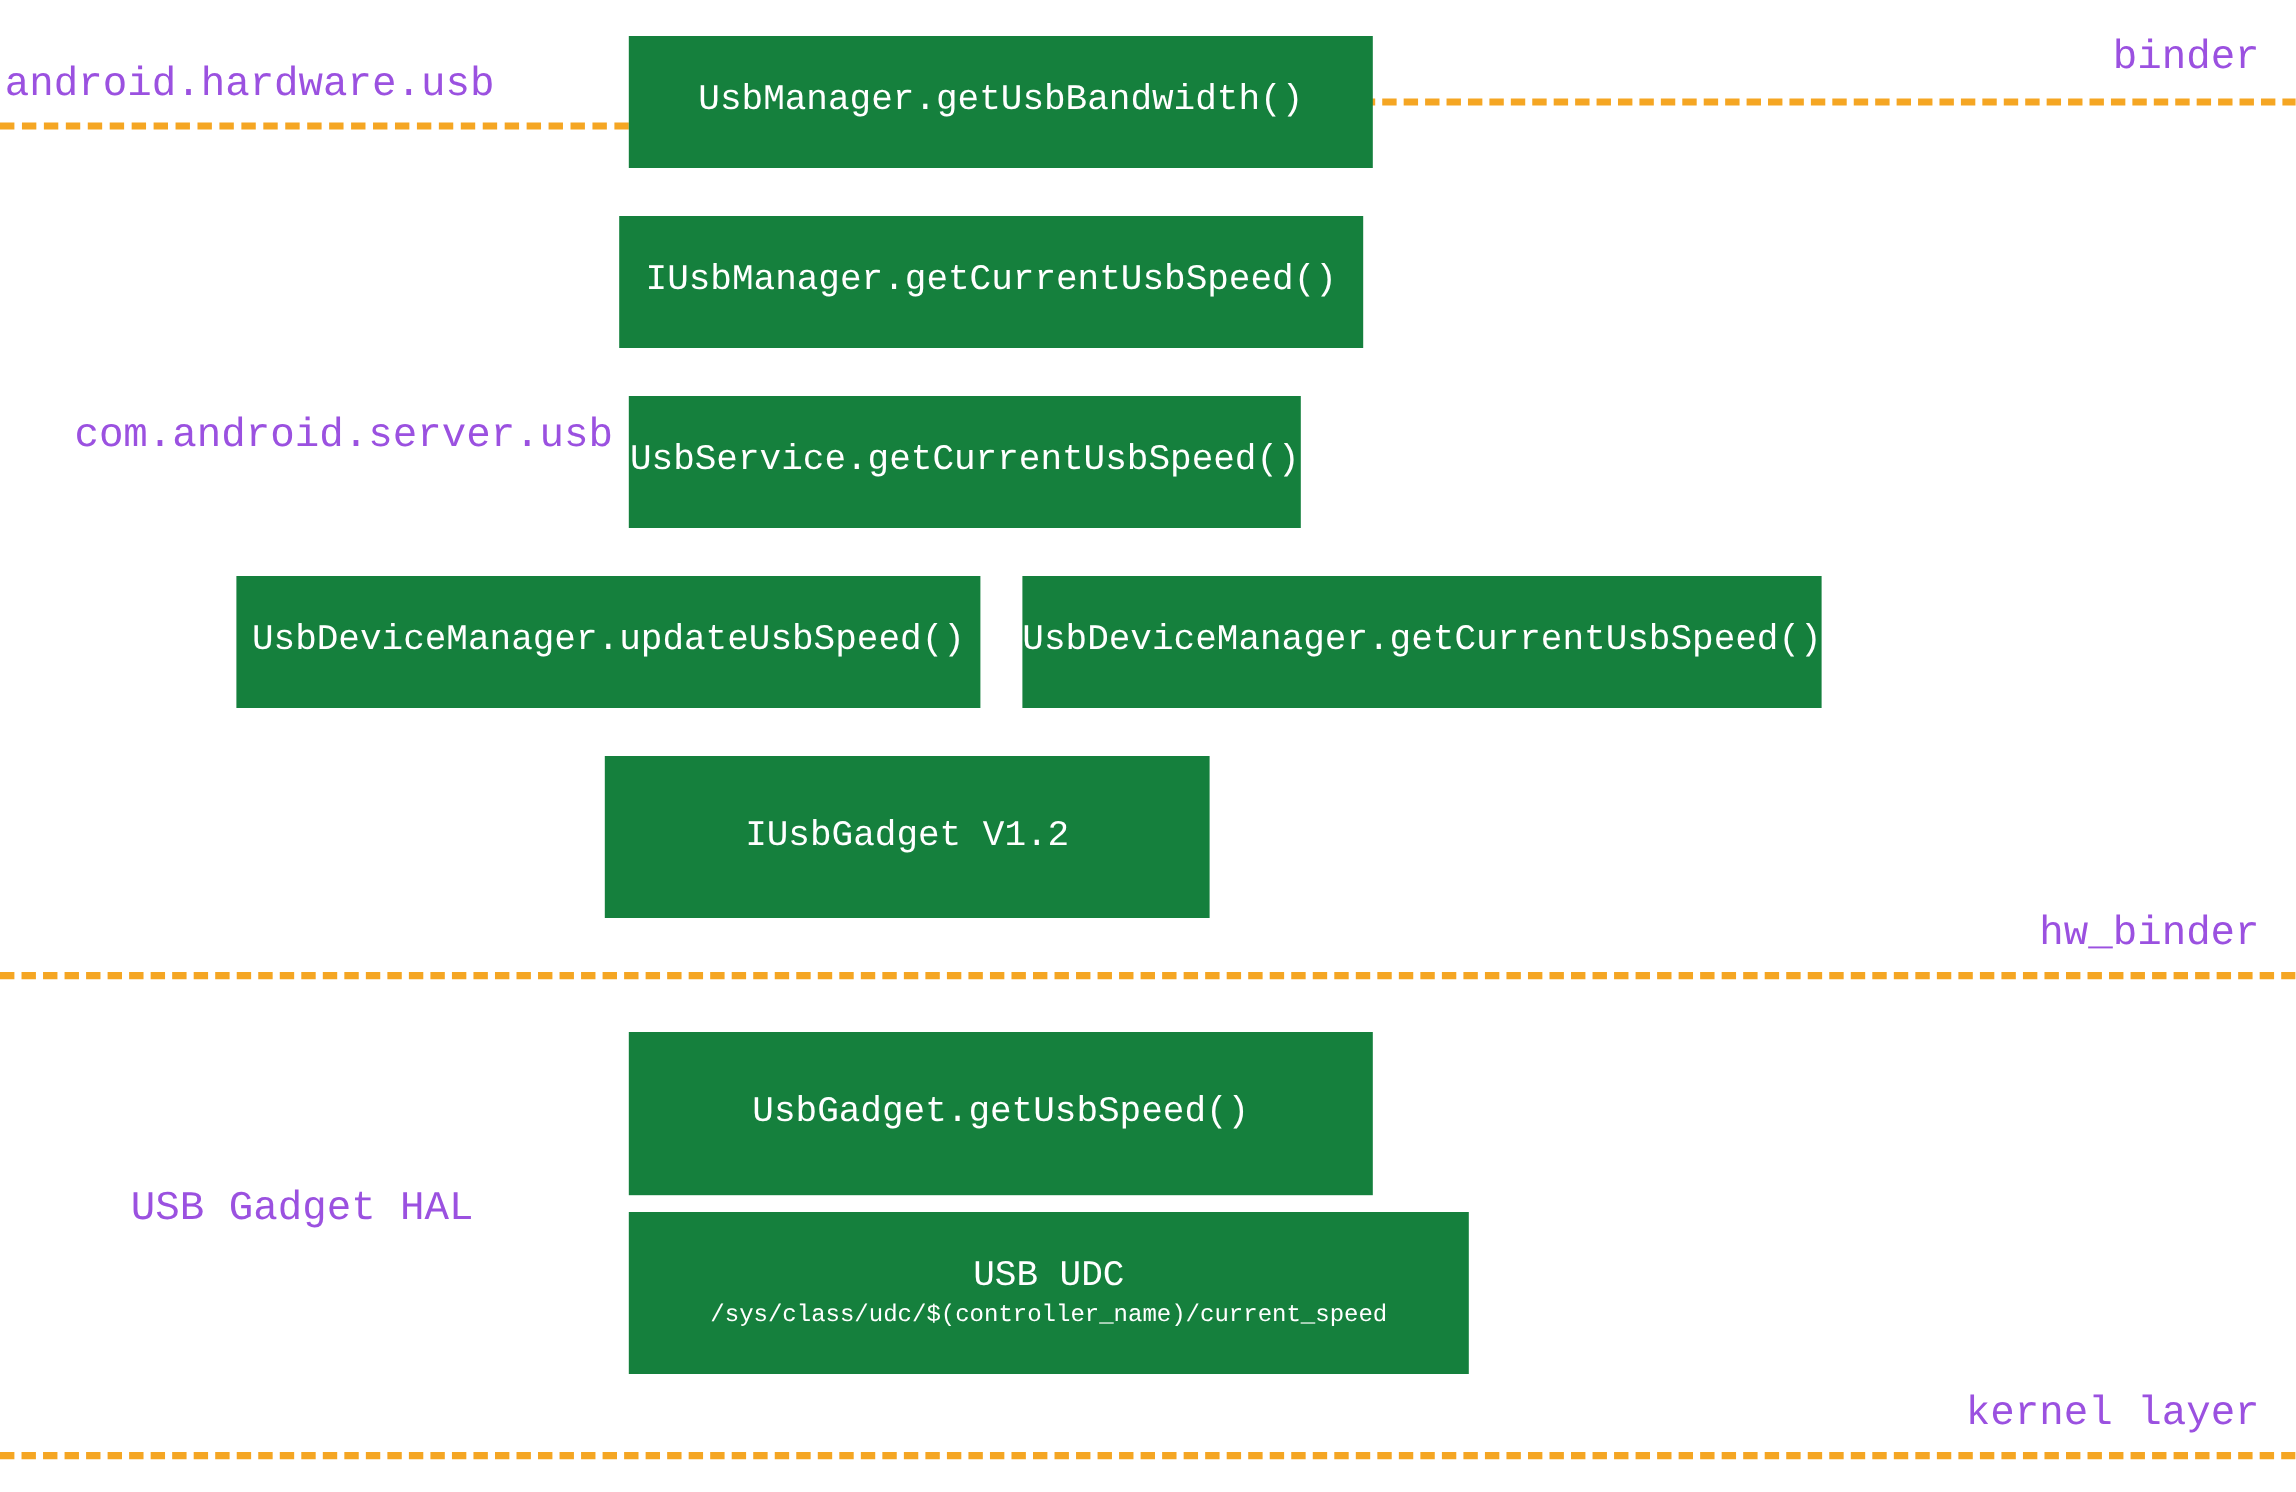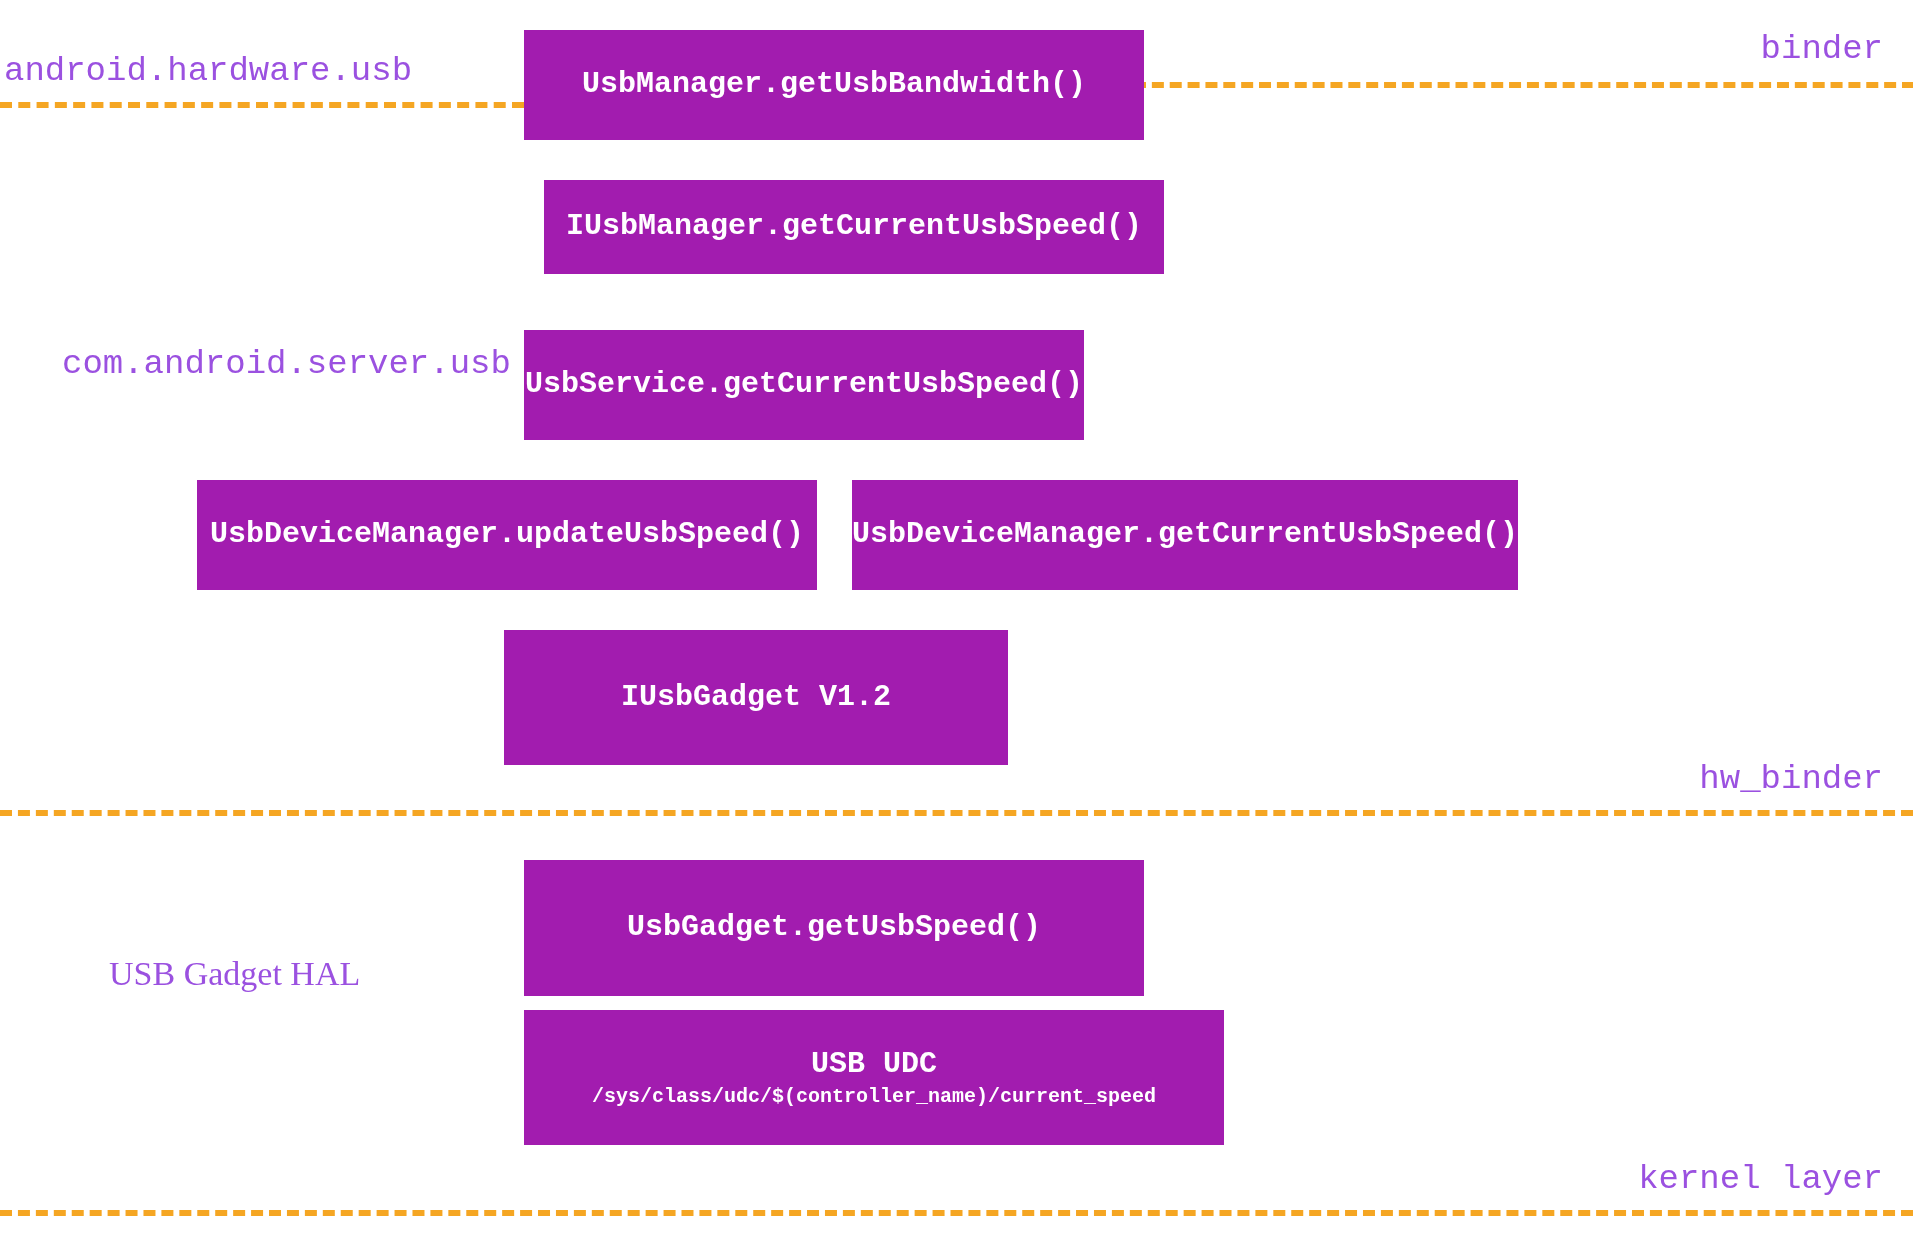--- a/index.html
+++ b/index.html
@@ -5,27 +5,27 @@
   * { box-sizing: border-box; margin: 0; padding: 0; }
   body {
     background: #ffffff;
     font-family: "Menlo", "Consolas", "Courier New", monospace;
     width: 1913px;
     height: 1243px;
     position: relative;
     overflow: hidden;
   }
   .box {
-    background: #a21caf;
+    background: #15803d;
     color: #ffffff;
     display: flex;
     flex-direction: column;
     align-items: center;
     justify-content: center;
-    font-weight: 700;
+    font-weight: 400;
     text-align: center;
     position: absolute;
   }
   .label-purple {
     color: #9b51e0;
     font-family: "Menlo", "Consolas", "Courier New", monospace;
     font-size: 34px;
     position: absolute;
     white-space: nowrap;
   }
@@ -42,37 +42,37 @@
 <body>
 
 <div class="label-purple" style="left:4px; top:52px;">android.hardware.usb</div>
 
 <div class="label-purple" style="right:30px; top:30px;">binder</div>
 
 <div class="label-purple" style="left:62px; top:345px;">com.android.server.usb</div>
 
 <div class="label-purple" style="right:30px; top:760px;">hw_binder</div>
 
-<div class="label-purple" style="left:109px; top:955px;font-family:Liberation Serif, serif;">USB Gadget HAL</div>
+<div class="label-purple" style="left:109px; top:989px;">USB Gadget HAL</div>
 
 <div class="label-purple" style="right:30px; top:1160px;">kernel layer</div>
 
 <div class="dash" style="left:0; top:102px; width:524px;"></div>
 
 <div class="dash" style="left:1134px; top:82px; width:780px;"></div>
 
 <div class="dash" style="left:0; top:810px; width:1913px;"></div>
 
 <div class="dash" style="left:0; top:1210px; width:1913px;"></div>
 
 <div class="box" style="left:524px; top:30px; width:620px; height:110px;">
   <span class="b-text">UsbManager.getUsbBandwidth()</span>
 </div>
 
-<div class="box" style="left:544px; top:180px; width:620px; height:94px;">
+<div class="box" style="left:516px; top:180px; width:620px; height:110px;">
   <span class="b-text">IUsbManager.getCurrentUsbSpeed()</span>
 </div>
 
 <div class="box" style="left:524px; top:330px; width:560px; height:110px;">
   <span class="b-text">UsbService.getCurrentUsbSpeed()</span>
 </div>
 
 <div class="box" style="left:197px; top:480px; width:620px; height:110px;">
   <span class="b-text">UsbDeviceManager.updateUsbSpeed()</span>
 </div>

